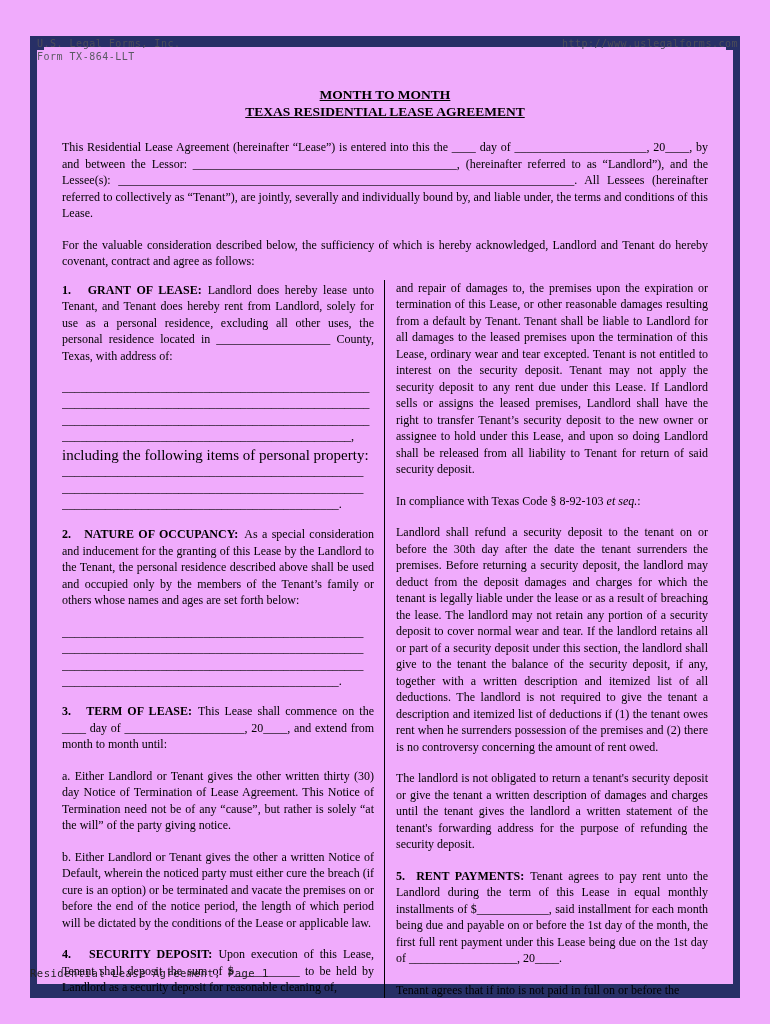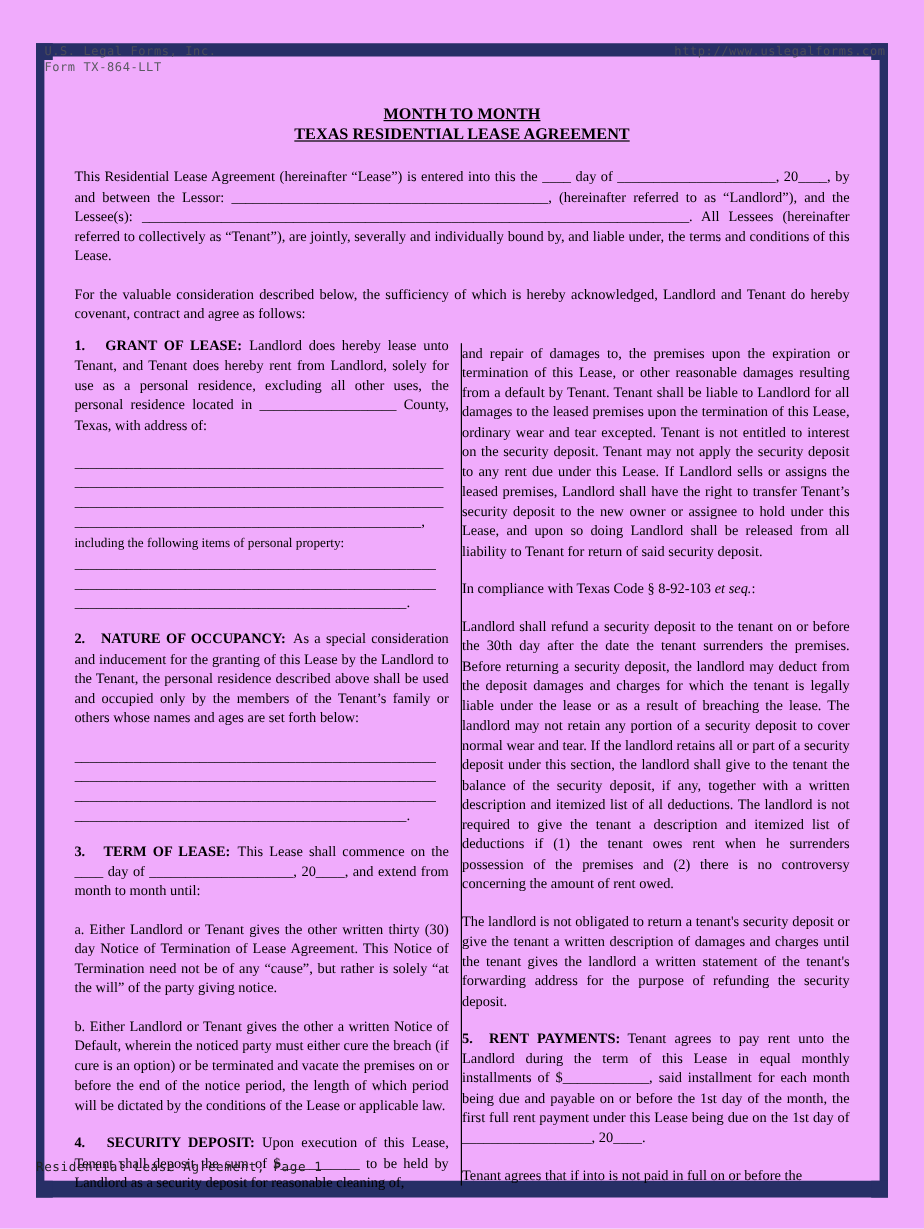--- a/index.html
+++ b/index.html
@@ -18,24 +18,24 @@
   .hdr-form{left:37px;top:51px;color:#5a5a62;}
   .content{position:absolute;left:62px;top:86px;width:646px;}
   .title{text-align:center;font-weight:bold;font-size:13.5px;line-height:17px;margin-bottom:19px;}
   .title .u{text-decoration:underline;}
   .para{font-size:12px;line-height:16.5px;text-align:justify;margin:0 0 15px 0;}
   .para.tight{margin-bottom:10px;}
   .para.last{margin-bottom:0;}
   .sec-head{font-weight:bold;padding-right:6px;}
   .blank-line{font-size:12.3px;line-height:16.4px;white-space:nowrap;overflow:hidden;}
   .blank-block{margin:0 0 2px 0;}
-  .label-line{font-size:11px;line-height:16.5px;}
+  .label-line{font-size:15px;line-height:16.5px;}
   .columns{display:flex;align-items:center;}
   .col-left{width:312px;padding-right:10px;box-sizing:content-box;}
-  .col-right{flex:1;border-left:1px solid #000;}
+  .col-right{flex:1;border-left:1px solid #000;padding-left:11px;}
   .footer{position:absolute;left:30px;top:967px;width:710px;text-align:left;
           font-family:"DejaVu Sans Mono",monospace;font-size:10.5px;letter-spacing:.5px;color:#222;}
   i{font-style:italic;}
 </style>
 </head>
 <body>
 
 <div class="page">
 
   <div class="frame"></div>

